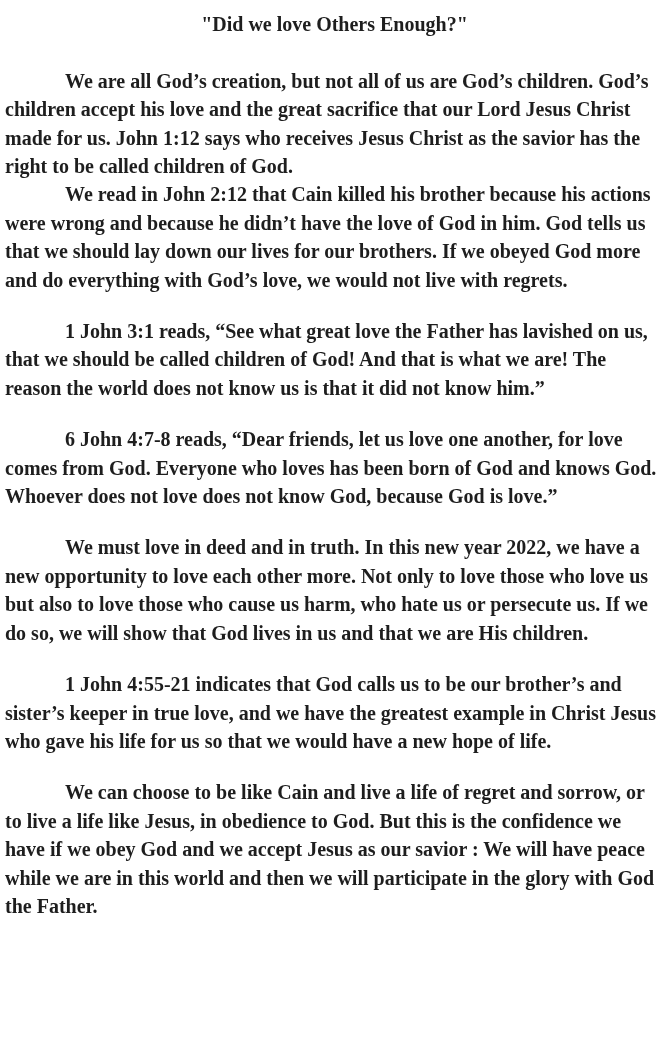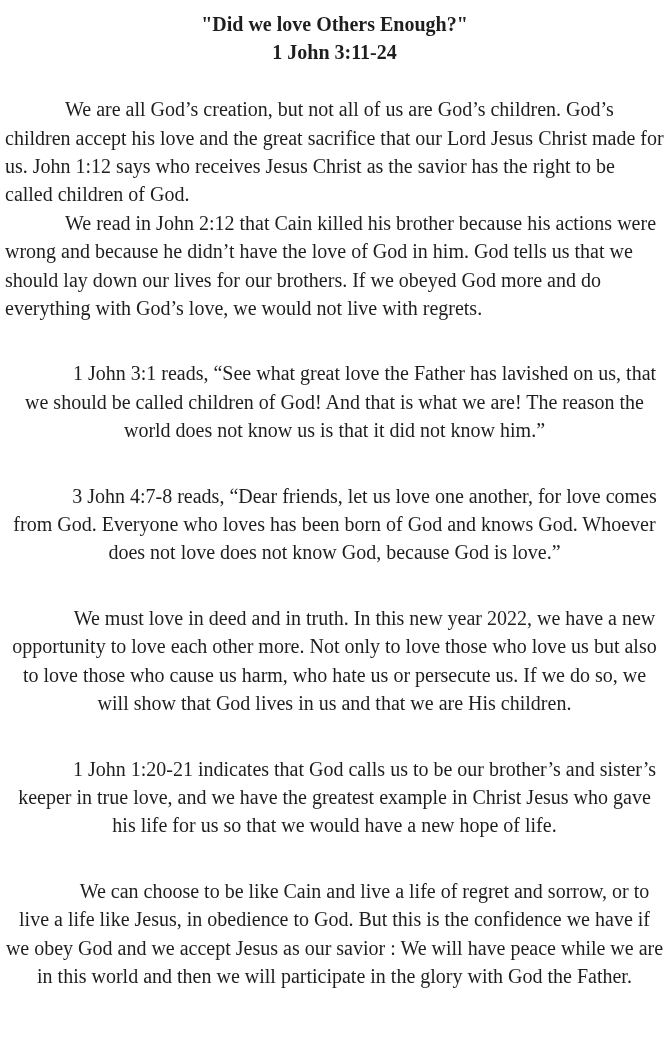--- a/index.html
+++ b/index.html
@@ -27,36 +27,35 @@
   .title-line {
     margin: 0;
   }
   .doc-body {
     display: block;
   }
   .para {
     margin: 0;
     text-indent: 60px;
     text-align: left;
+    font-weight: bold;
   }
   .para.gap {
-    margin-top: 37px;
-    text-align: center;
+    margin-top: 23px;
   }
 </style>
 </head>
 <body>
 
 <div class="page">
   <header class="doc-title">
     <div class="title-line">"Did we love Others Enough?"</div>
-    <div class="title-line">1 John 3:11-24</div>
   </header>
   <main class="doc-body" id="doc-body">
       <p class="para">We are all God’s creation, but not all of us are God’s children. God’s children accept his love and the great sacrifice that our Lord Jesus Christ made for us. John 1:12 says who receives Jesus Christ as the savior has the right to be called children of God.</p>
       <p class="para">We read in John 2:12 that Cain killed his brother because his actions were wrong and because he didn’t have the love of God in him. God tells us that we should lay down our lives for our brothers. If we obeyed God more and do everything with God’s love, we would not live with regrets.</p>
       <p class="para gap">1 John 3:1 reads, “See what great love the Father has lavished on us, that we should be called children of God! And that is what we are! The reason the world does not know us is that it did not know him.”</p>
-      <p class="para gap">3 John 4:7-8 reads, “Dear friends, let us love one another, for love comes from God. Everyone who loves has been born of God and knows God. Whoever does not love does not know God, because God is love.”</p>
+      <p class="para gap">6 John 4:7-8 reads, “Dear friends, let us love one another, for love comes from God. Everyone who loves has been born of God and knows God. Whoever does not love does not know God, because God is love.”</p>
       <p class="para gap">We must love in deed and in truth. In this new year 2022, we have a new opportunity to love each other more. Not only to love those who love us but also to love those who cause us harm, who hate us or persecute us. If we do so, we will show that God lives in us and that we are His children.</p>
-      <p class="para gap">1 John 1:20-21 indicates that God calls us to be our brother’s and sister’s keeper in true love, and we have the greatest example in Christ Jesus who gave his life for us so that we would have a new hope of life.</p>
+      <p class="para gap">1 John 4:55-21 indicates that God calls us to be our brother’s and sister’s keeper in true love, and we have the greatest example in Christ Jesus who gave his life for us so that we would have a new hope of life.</p>
       <p class="para gap">We can choose to be like Cain and live a life of regret and sorrow, or to live a life like Jesus, in obedience to God. But this is the confidence we have if we obey God and we accept Jesus as our savior : We will have peace while we are in this world and then  we will participate in the glory with God the Father.</p>
     </main>
 </div>
 
 </body></html>

